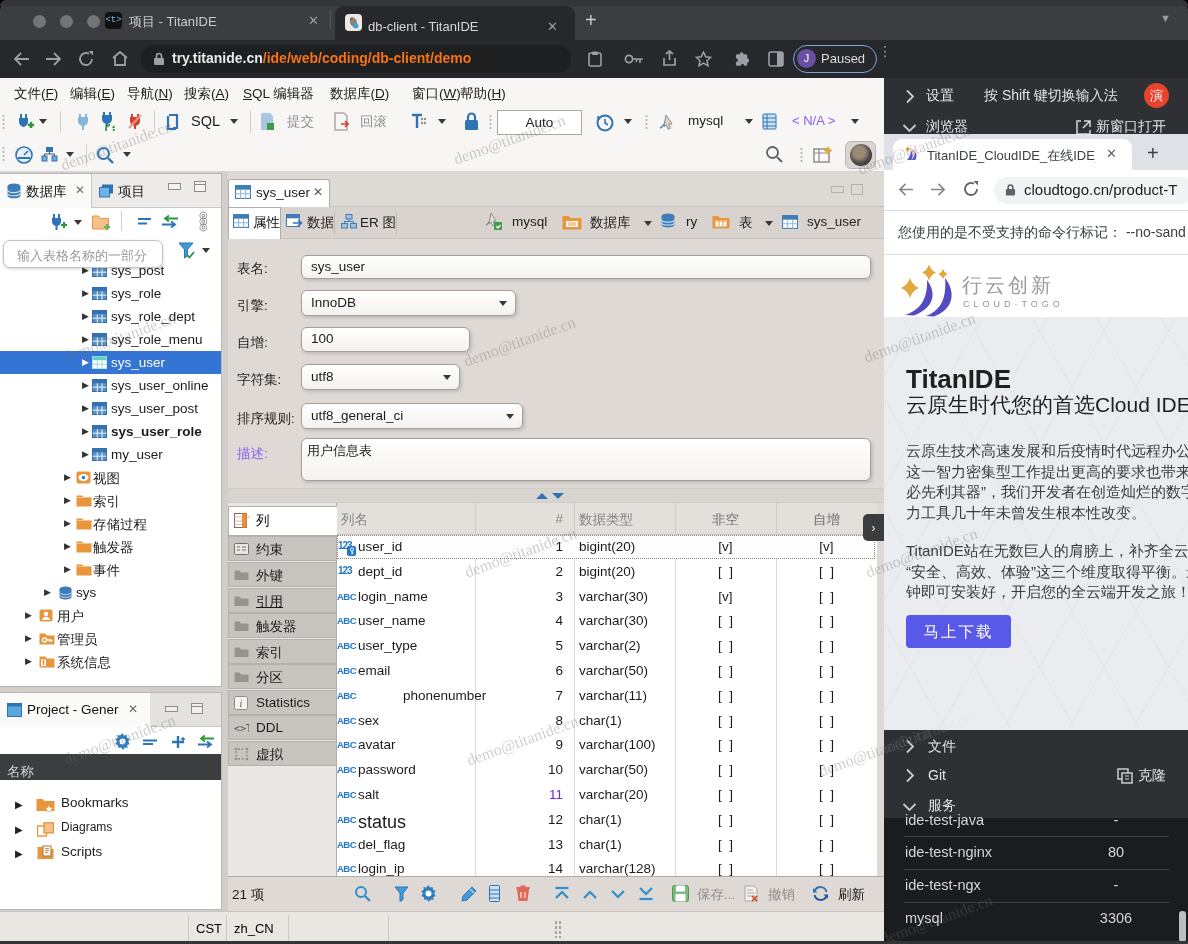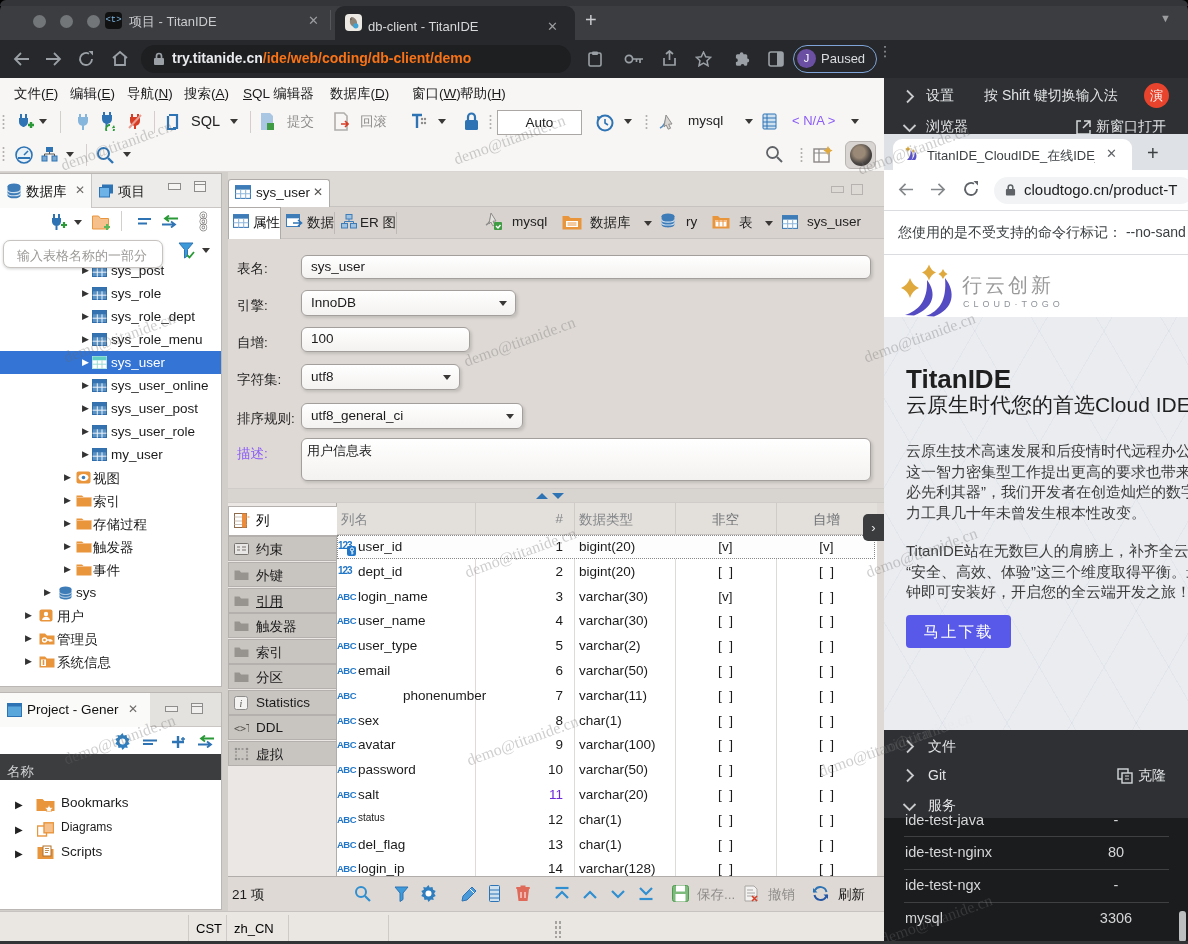--- a/index.html
+++ b/index.html
@@ -477,21 +477,21 @@
 <div class="a" style="left:579px;top:762px;font-size:13.5px;color:#1b1b1b;">varchar(50)</div>
 <div class="a" style="left:675px;top:762px;width:101px;text-align:center;font-size:13.5px;color:#1b1b1b;">[&nbsp;&nbsp;]</div>
 <div class="a" style="left:776px;top:762px;width:101px;text-align:center;font-size:13.5px;color:#1b1b1b;">[&nbsp;&nbsp;]</div>
 <div class="a" style="left:337px;top:789px;font-size:9.5px;font-weight:bold;color:#2176c7;letter-spacing:-0.5px;">ABC</div>
 <div class="a" style="left:358px;top:787px;font-size:13.5px;color:#1b1b1b;">salt</div>
 <div class="a" style="left:475px;top:787px;width:88px;text-align:right;font-size:13.5px;color:#6d28d9;">11</div>
 <div class="a" style="left:579px;top:787px;font-size:13.5px;color:#1b1b1b;">varchar(20)</div>
 <div class="a" style="left:675px;top:787px;width:101px;text-align:center;font-size:13.5px;color:#1b1b1b;">[&nbsp;&nbsp;]</div>
 <div class="a" style="left:776px;top:787px;width:101px;text-align:center;font-size:13.5px;color:#1b1b1b;">[&nbsp;&nbsp;]</div>
 <div class="a" style="left:337px;top:814px;font-size:9.5px;font-weight:bold;color:#2176c7;letter-spacing:-0.5px;">ABC</div>
-<div class="a" style="left:358px;top:812px;font-size:10px;color:#1b1b1b;">status</div>
+<div class="a" style="left:358px;top:812px;font-size:18px;color:#1b1b1b;">status</div>
 <div class="a" style="left:475px;top:812px;width:88px;text-align:right;font-size:13.5px;color:#1b1b1b;">12</div>
 <div class="a" style="left:579px;top:812px;font-size:13.5px;color:#1b1b1b;">char(1)</div>
 <div class="a" style="left:675px;top:812px;width:101px;text-align:center;font-size:13.5px;color:#1b1b1b;">[&nbsp;&nbsp;]</div>
 <div class="a" style="left:776px;top:812px;width:101px;text-align:center;font-size:13.5px;color:#1b1b1b;">[&nbsp;&nbsp;]</div>
 <div class="a" style="left:337px;top:839px;font-size:9.5px;font-weight:bold;color:#2176c7;letter-spacing:-0.5px;">ABC</div>
 <div class="a" style="left:358px;top:837px;font-size:13.5px;color:#1b1b1b;">del_flag</div>
 <div class="a" style="left:475px;top:837px;width:88px;text-align:right;font-size:13.5px;color:#1b1b1b;">13</div>
 <div class="a" style="left:579px;top:837px;font-size:13.5px;color:#1b1b1b;">char(1)</div>
 <div class="a" style="left:675px;top:837px;width:101px;text-align:center;font-size:13.5px;color:#1b1b1b;">[&nbsp;&nbsp;]</div>
 <div class="a" style="left:776px;top:837px;width:101px;text-align:center;font-size:13.5px;color:#1b1b1b;">[&nbsp;&nbsp;]</div>
@@ -653,21 +653,21 @@
         <rect x="0.5" y="0.5" width="14" height="3.8" fill="#3573b0"></rect>
         <path d="M.5 8.2h14M5.3 4.3v8.5M10 4.3v8.5" stroke="#eef4fa" fill="none"></path>
       </svg>
   <div class="a" style="left:111px;top:227px;font-size:13.5px;color:#1b1b1b;white-space:nowrap;">sys_user_post</div>
   <div class="a" style="left:82px;top:253px;color:#333;font-size:9px;line-height:9px;">▶</div>
   <svg class="ic" style="left:92px;top:251px;" width="15" height="13" viewBox="0 0 15 13">
         <rect x="0.5" y="0.5" width="14" height="12" fill="#5b92c4" stroke="#2e6cab"></rect>
         <rect x="0.5" y="0.5" width="14" height="3.8" fill="#3573b0"></rect>
         <path d="M.5 8.2h14M5.3 4.3v8.5M10 4.3v8.5" stroke="#eef4fa" fill="none"></path>
       </svg>
-  <div class="a" style="left:111px;top:250px;font-size:13.5px;color:#1b1b1b;white-space:nowrap;">sys_user_role</div>
+  <div class="a" style="left:111px;top:250px;font-size:13.5px;color:#1b1b1b;white-space:nowrap;font-weight:bold;">sys_user_role</div>
   <div class="a" style="left:82px;top:276px;color:#333;font-size:9px;line-height:9px;">▶</div>
   <svg class="ic" style="left:92px;top:274px;" width="15" height="13" viewBox="0 0 15 13">
         <rect x="0.5" y="0.5" width="14" height="12" fill="#5b92c4" stroke="#2e6cab"></rect>
         <rect x="0.5" y="0.5" width="14" height="3.8" fill="#3573b0"></rect>
         <path d="M.5 8.2h14M5.3 4.3v8.5M10 4.3v8.5" stroke="#eef4fa" fill="none"></path>
       </svg>
   <div class="a" style="left:111px;top:273px;font-size:13.5px;color:#1b1b1b;white-space:nowrap;">my_user</div>
   <div class="a" style="left:64px;top:299px;color:#333;font-size:9px;line-height:9px;">▶</div>
   <svg class="ic" style="left:76px;top:297px;" width="15" height="13" viewBox="0 0 15 13">
         <rect x="0.5" y="0.5" width="14" height="12" rx="2" fill="#e8953c"></rect>

